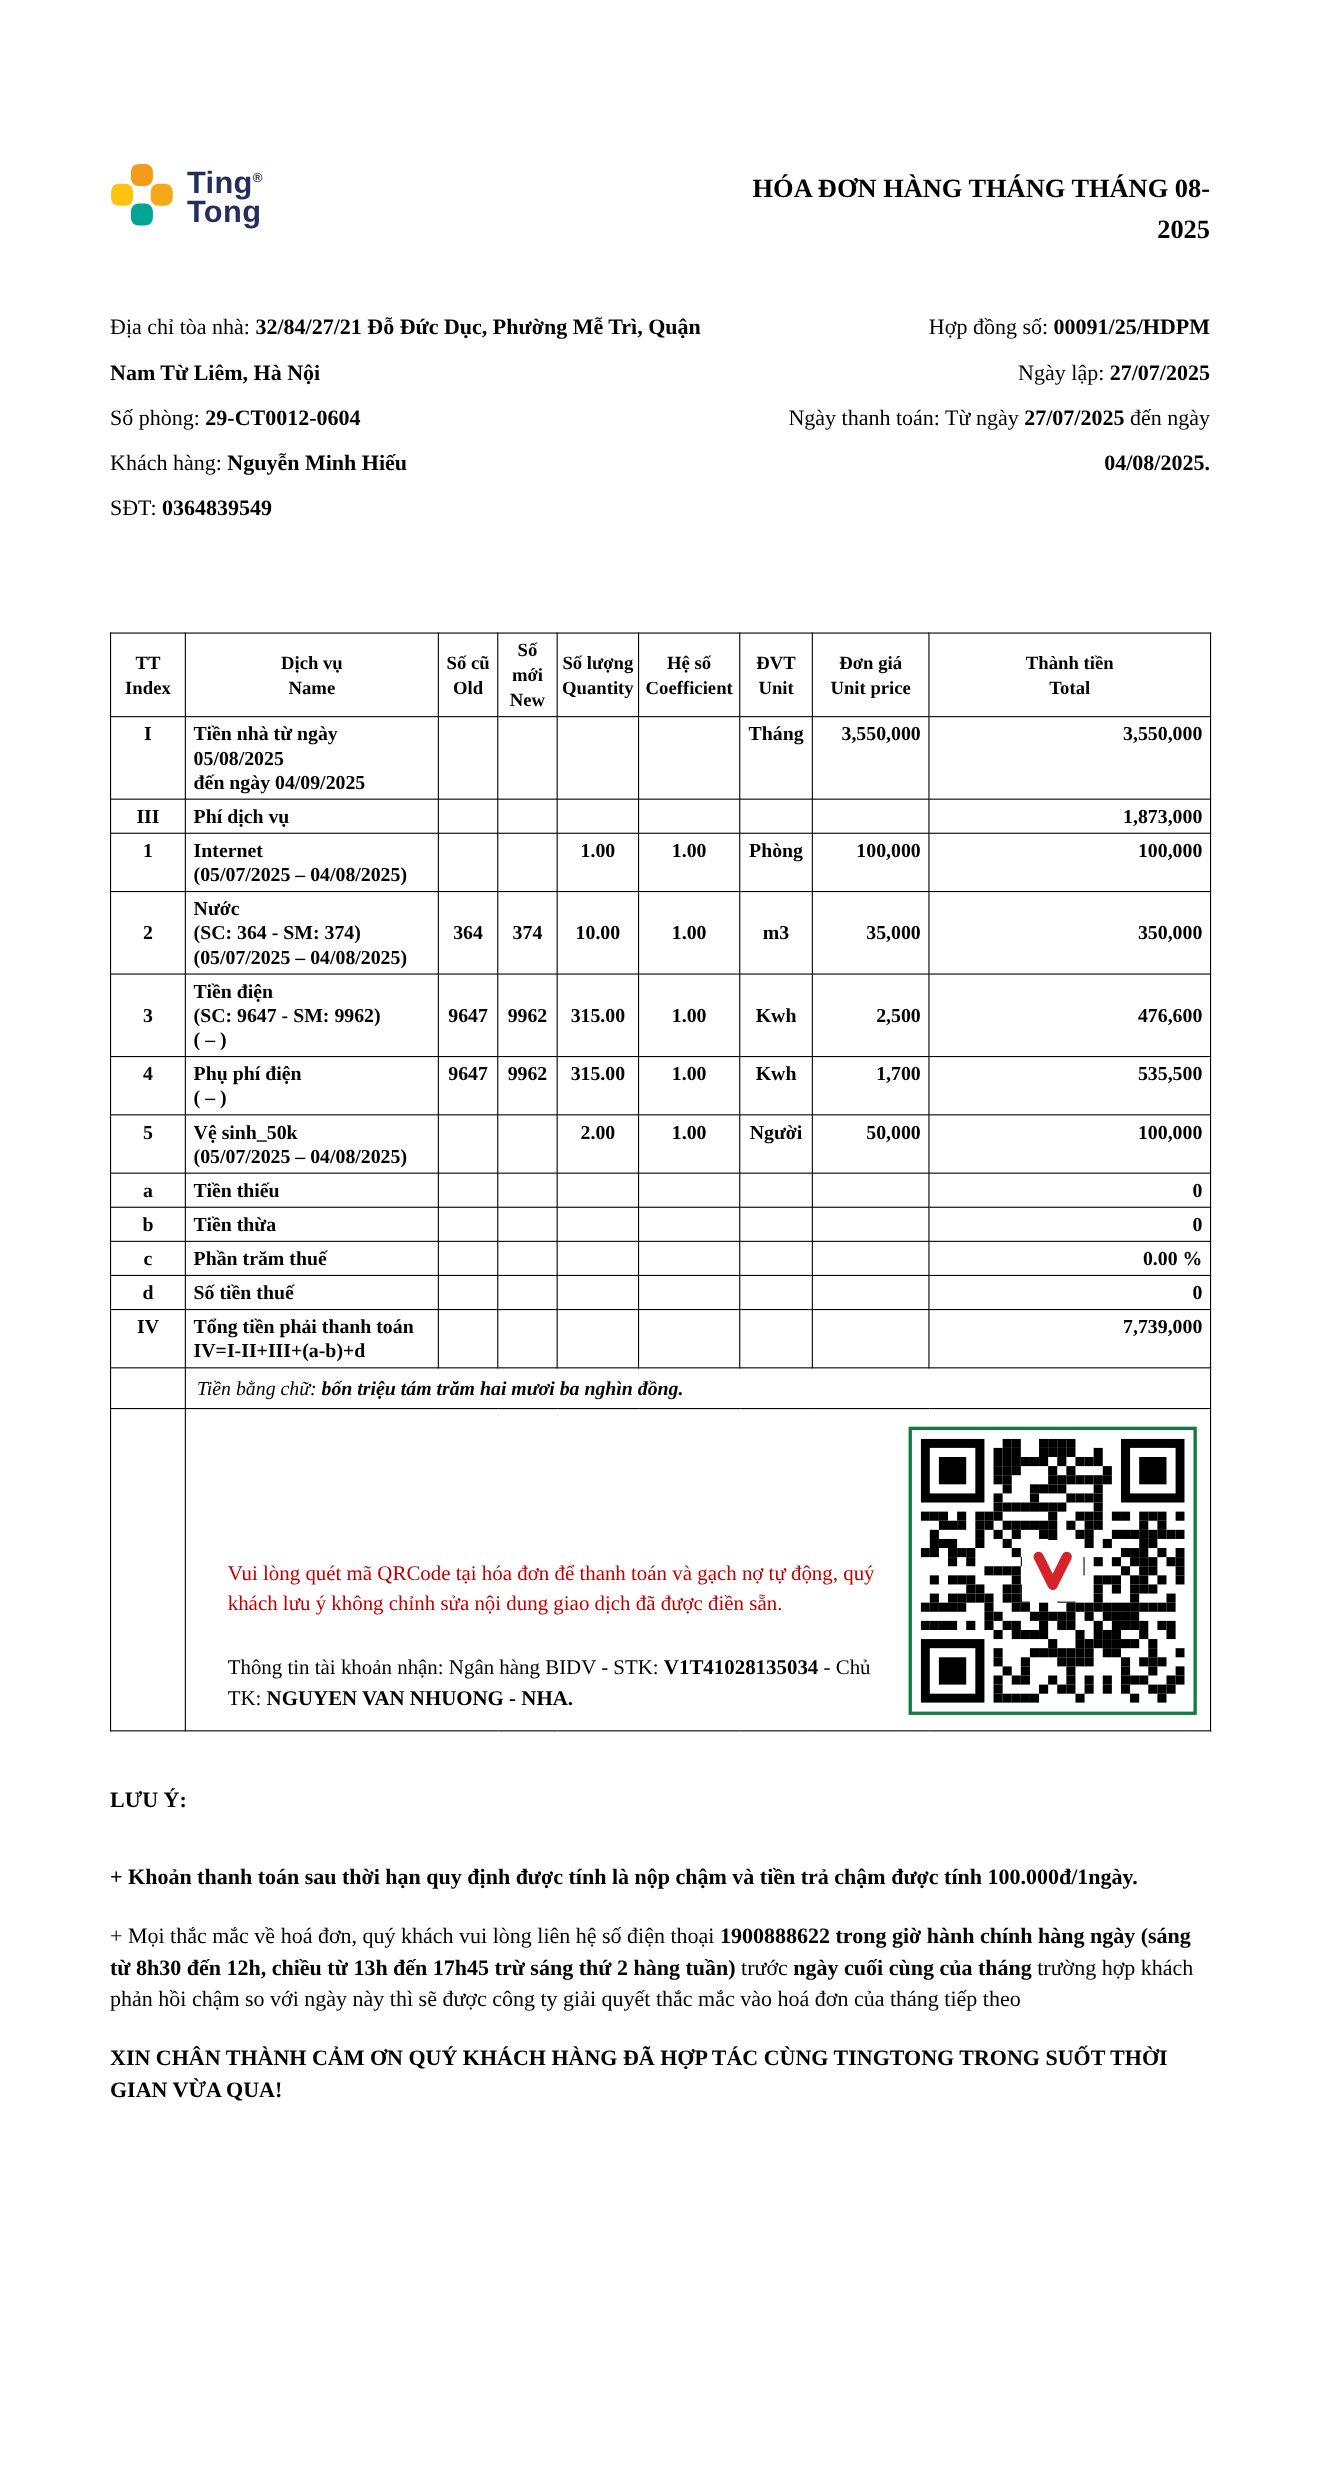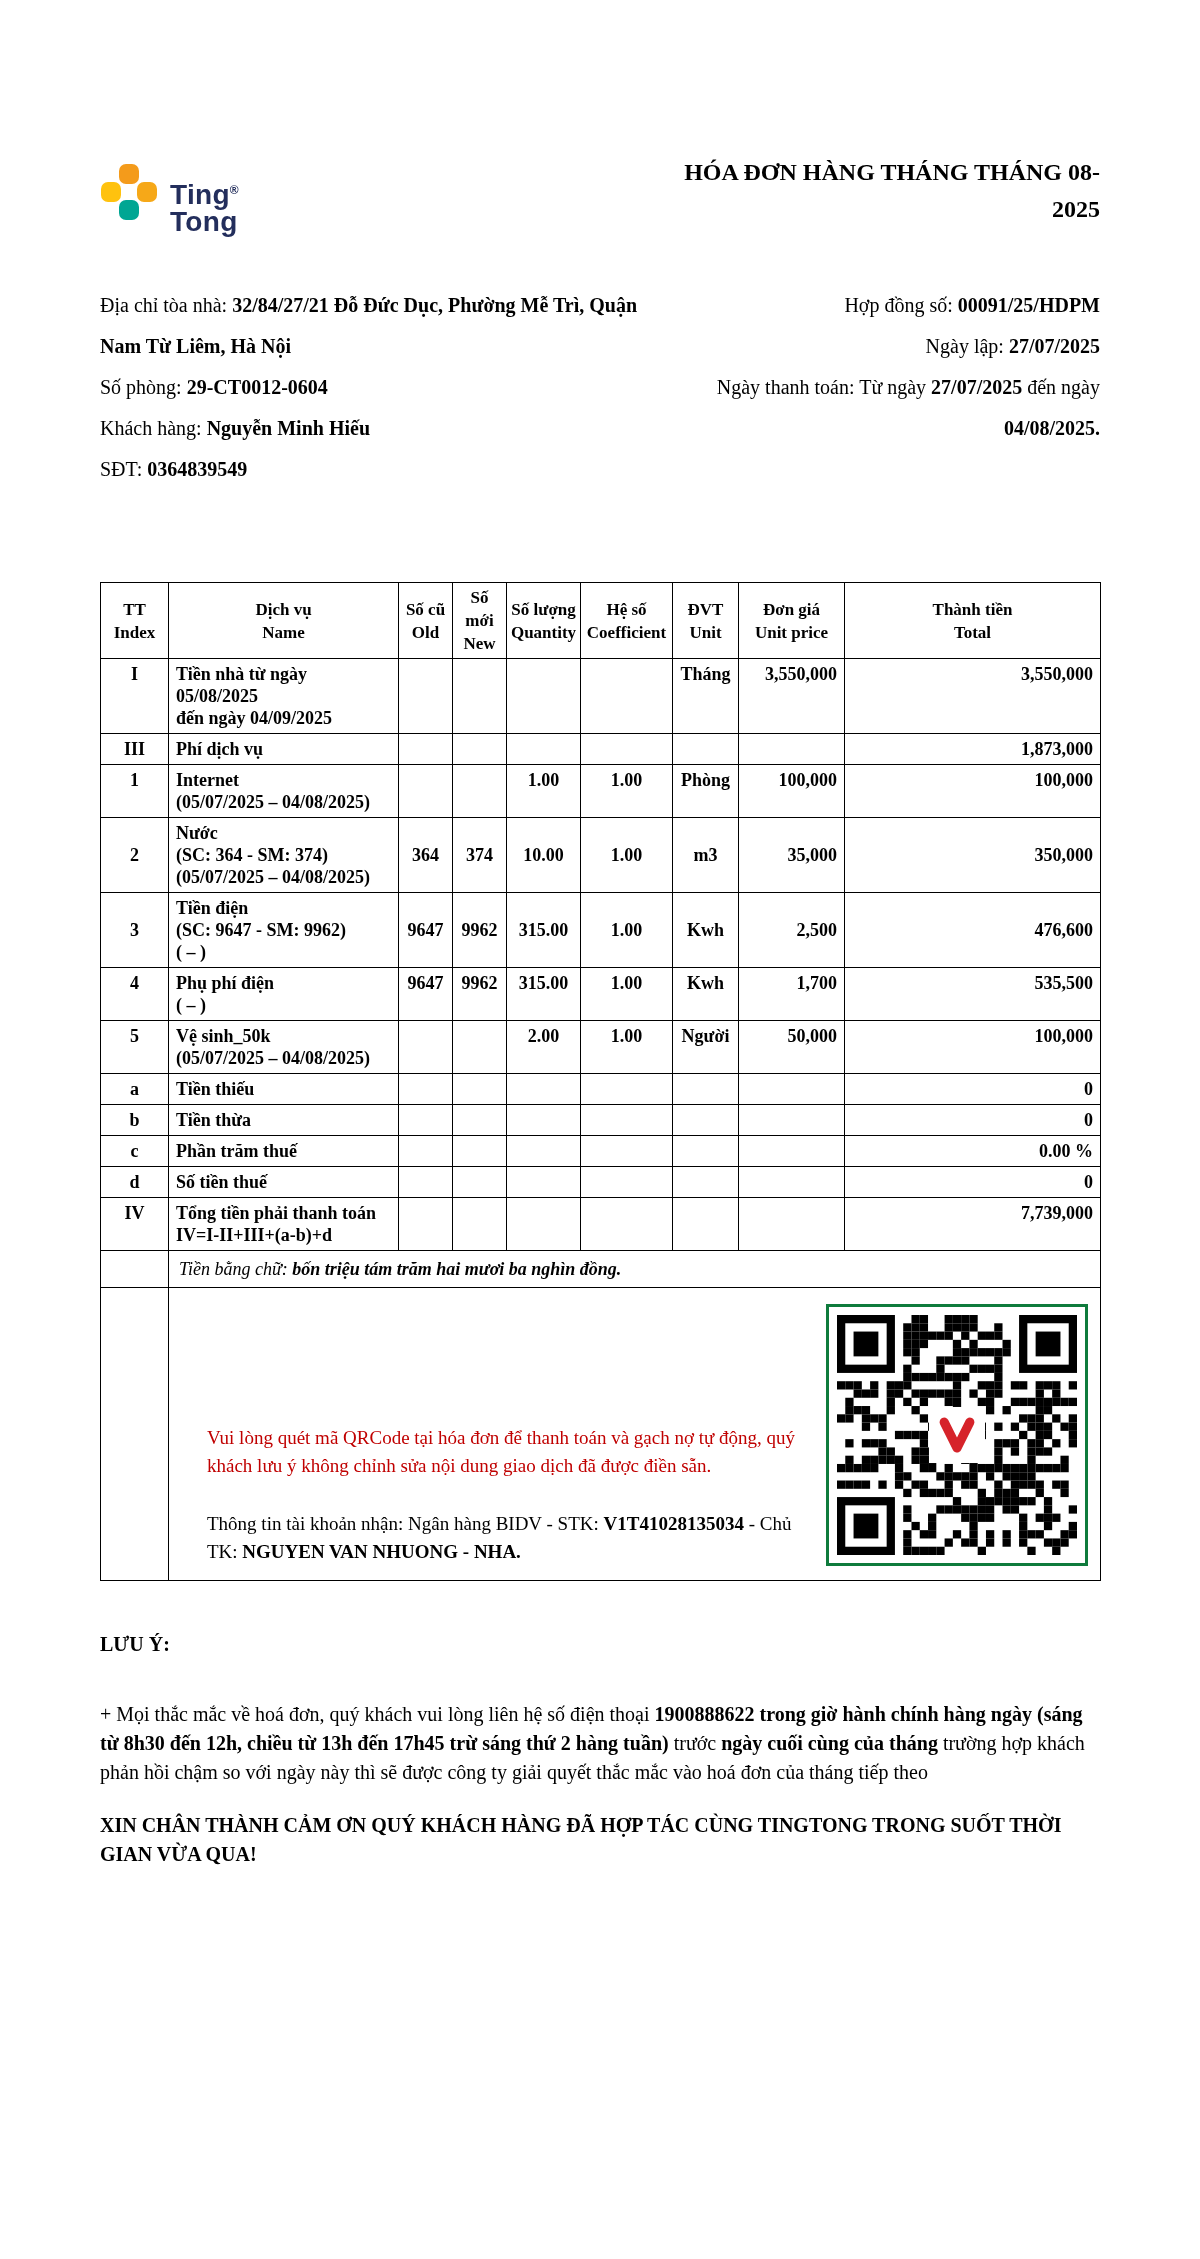--- a/index.html
+++ b/index.html
@@ -6,21 +6,21 @@
   :root { --navy:#232E5C; --red:#C00000; --green:#0F7B3C; --vred:#D6232A; }
   * { margin:0; padding:0; box-sizing:border-box; }
   html, body { background:#ffffff; }
   body { width:1200px; min-height:2259px; font-family:"Liberation Serif", serif; color:#000; }
   .page { width:1000px; margin:0 auto; padding-top:148px; padding-bottom:120px; }
 
   
   .masthead { display:flex; justify-content:space-between; align-items:flex-start; }
   .logo { display:flex; align-items:center; gap:12px; }
   .logo-icon { display:block; }
-  .logo-text { font-family:"Liberation Sans", sans-serif; font-weight:bold; font-size:28px; line-height:27px; color:var(--navy); letter-spacing:0.3px;margin-top:29px; }
+  .logo-text { font-family:"Liberation Sans", sans-serif; font-weight:bold; font-size:28px; line-height:27px; color:var(--navy); letter-spacing:0.3px; }
   .logo-text sup { font-size:12px; }
   .doc-title { max-width:470px; text-align:right; font-weight:bold; font-size:24px; line-height:37px; padding-top:6px; }
 
   
   .info-row { display:flex; justify-content:space-between; margin-top:50px; }
   .info-left { width:560px; }
   .info-right { width:430px; text-align:right; }
   .info-line { font-size:20px; line-height:41px; font-weight:normal; }
   .b { font-weight:bold; }
 
@@ -668,18 +668,19 @@
             </div>
           </div>
         </td>
       </tr>
     </tbody>
   </table>
 
   <section class="notes">
     <h3>LƯU Ý:</h3>
     <div>
+        <p><span class="b">+ Khoản thanh toán sau thời hạn quy định được tính là nộp chậm và tiền trả chậm được tính 100.000đ/1ngày.</span></p>
         <p><span>+ Mọi thắc mắc về hoá đơn, quý khách vui lòng liên hệ số điện thoại </span><span class="b">1900888622 trong giờ hành chính hàng ngày (sáng từ 8h30 đến 12h, chiều từ 13h đến 17h45 trừ sáng thứ 2 hàng tuần)</span><span> trước </span><span class="b">ngày cuối cùng của tháng</span><span> trường hợp khách phản hồi chậm so với ngày này thì sẽ được công ty giải quyết thắc mắc vào hoá đơn của tháng tiếp theo</span></p>
         <p><span class="b">XIN CHÂN THÀNH CẢM ƠN QUÝ KHÁCH HÀNG ĐÃ HỢP TÁC CÙNG TINGTONG TRONG SUỐT THỜI GIAN VỪA QUA!</span></p>
       </div>
   </section>
 
 </div>
 
 </body></html>

